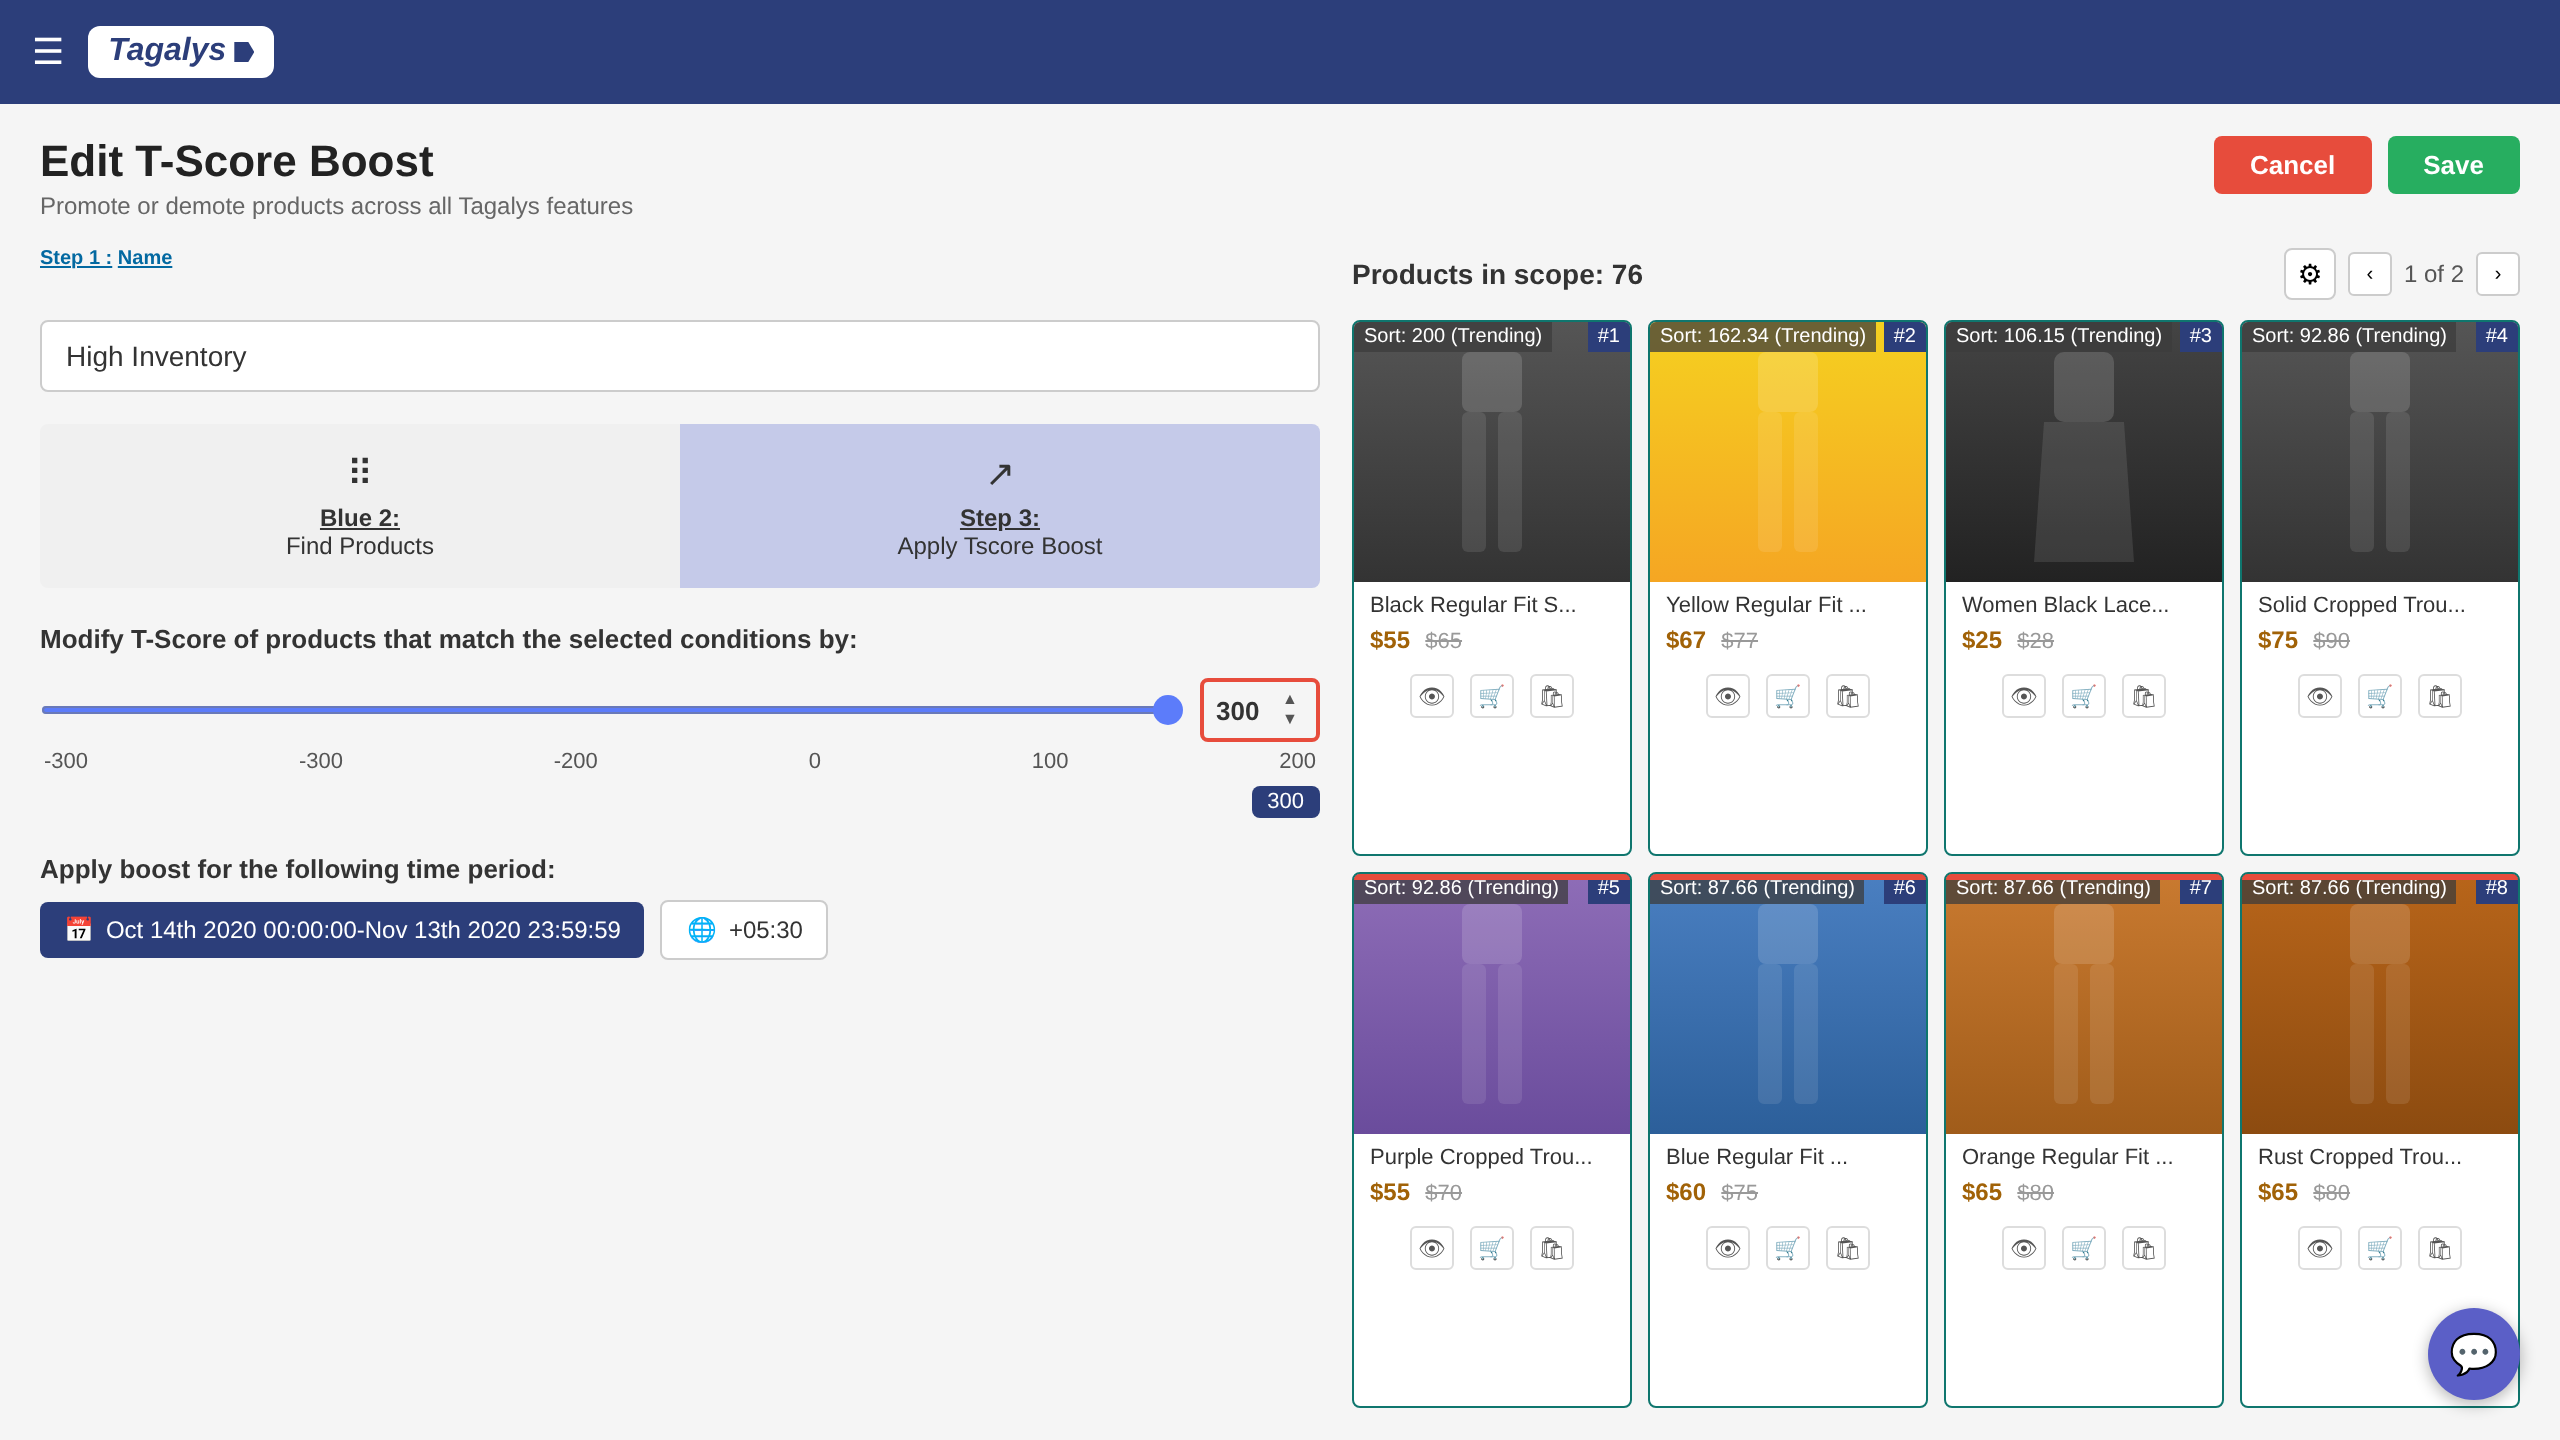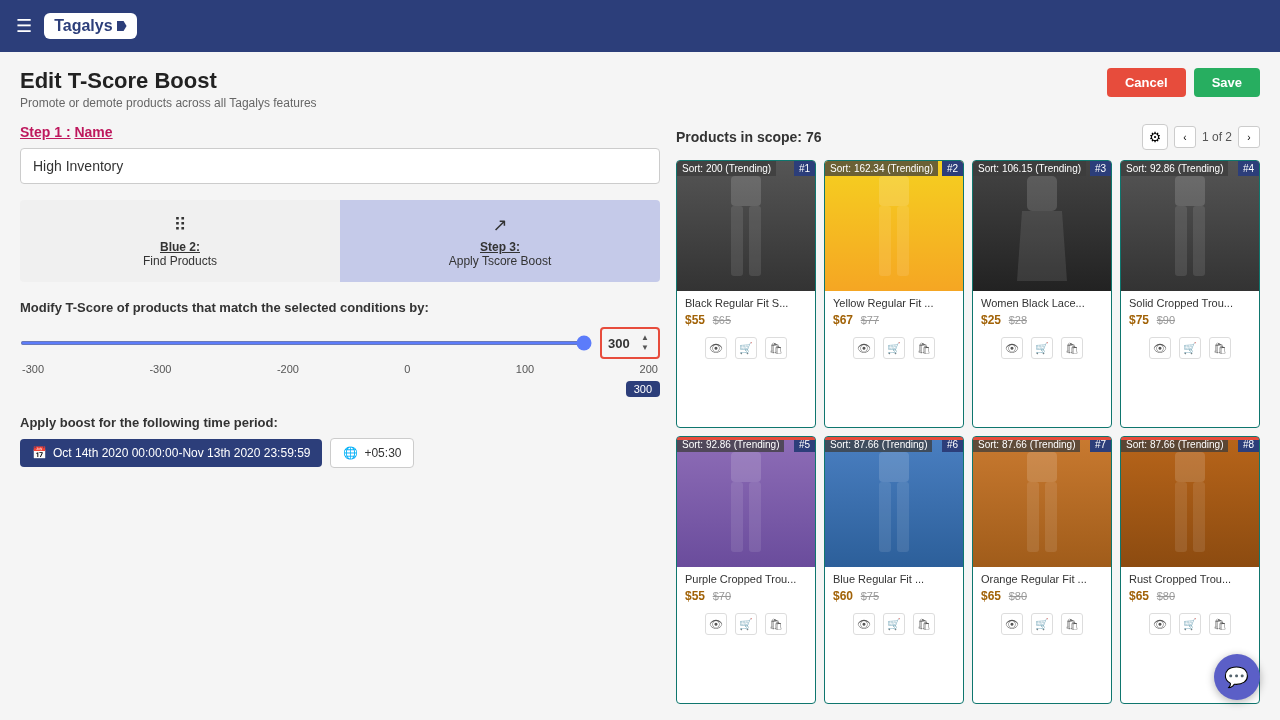--- a/index.html
+++ b/index.html
@@ -15,21 +15,21 @@
     }
     .hamburger { color: white; font-size: 18px; cursor: pointer; margin-right: 12px; }
     .logo-box {
       background: white;
       border-radius: 6px;
       padding: 4px 10px;
       display: flex;
       align-items: center;
       gap: 4px;
     }
-    .logo-text { color: #2c3e7a; font-weight: bold; font-size: 16px; }
+    .logo-text { color: #2c3e7a; font-weight: bold; font-size: 16px; font-style: italic; }
     .logo-shape {
       width: 10px; height: 10px;
       background: #2c3e7a;
       clip-path: polygon(0 0, 70% 0, 100% 50%, 70% 100%, 0 100%);
       display: inline-block;
     }
 
     
     .page-container {
       display: flex;
@@ -78,23 +78,23 @@
     }
 
     
     .left-panel {
       width: 640px;
       flex-shrink: 0;
     }
 
     
     .step-label {
-      font-size: 14px;
-      margin-bottom: 8px;
-      color: #be185d;
+      font-size: 10px;
+      margin-bottom: 25px;
+      color: #0369a1;
     }
     .step-label span { text-decoration: underline; font-weight: bold; }
     .name-input {
       width: 100%;
       border: 1px solid #ccc;
       border-radius: 4px;
       padding: 9px 12px;
       font-size: 14px;
       color: #333;
       outline: none;

